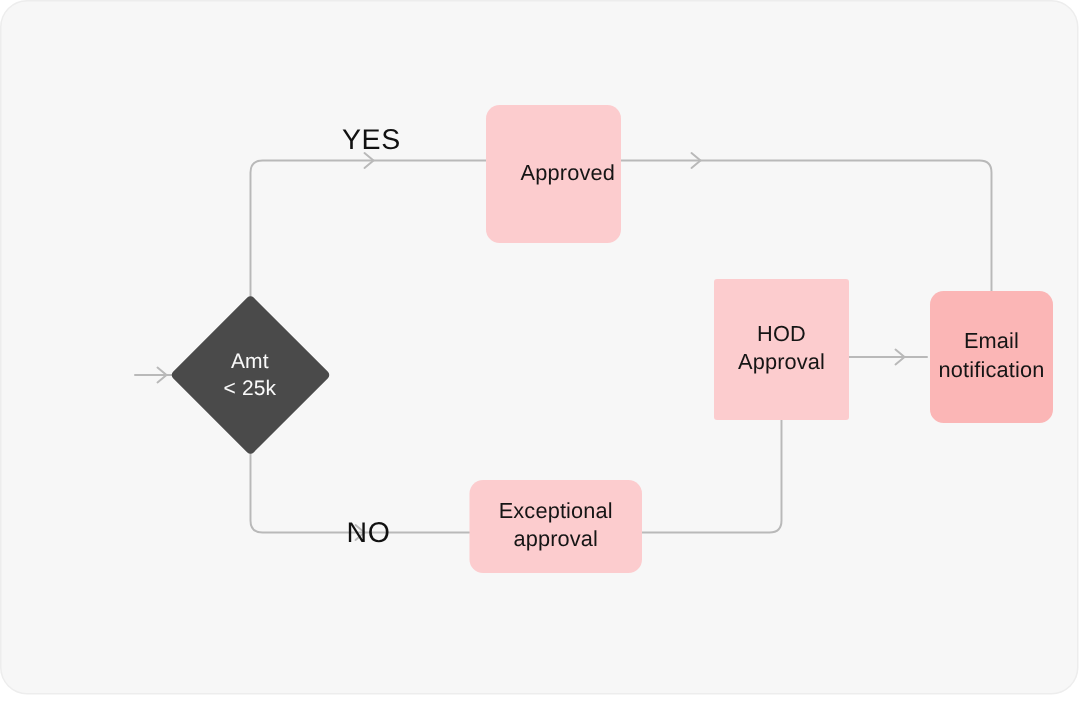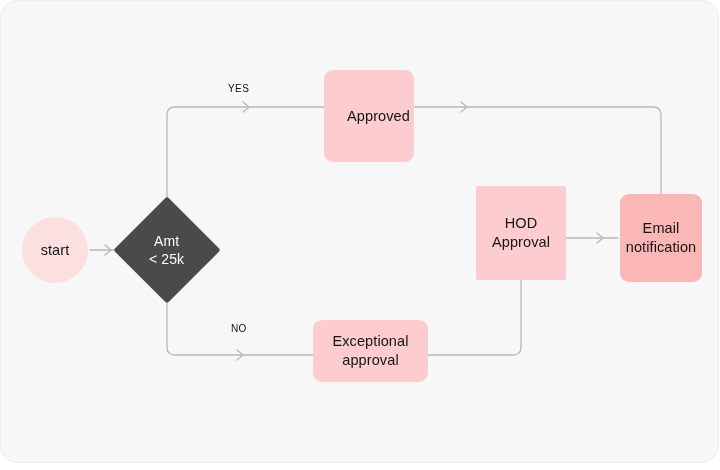--- a/index.html
+++ b/index.html
@@ -99,26 +99,26 @@
   .node-exceptional {
     left: 313px;
     top: 320px;
     width: 115px;
     height: 62px;
     background: #fcccce;
     border-radius: 9px;
   }
   .edge-label {
     position: absolute;
-    font-size: 10px;
+    font-size: 19px;
     color: #111111;
     letter-spacing: 0.4px;
   }
   .label-yes { left: 228px; top: 83px; }
-  .label-no  { left: 231px; top: 323px; }
+  .label-no  { left: 231px; top: 345px; }
 </style>
 </head>
 <body>
 
 <div id="canvas">
 
   <div id="board"></div>
 
   <svg id="edges" viewBox="0 0 720 470" width="720" height="470">
     <g fill="none" stroke="#b9b9b9" stroke-width="1.3" stroke-linecap="round">
@@ -137,23 +137,20 @@
     </g>
     <g fill="none" stroke="#b9b9b9" stroke-width="1.3" stroke-linecap="round" stroke-linejoin="round">
       <polyline points="105,245 111,250 105,255"></polyline>
       <polyline points="243,102 249,107 243,112"></polyline>
       <polyline points="461,102 467,107 461,112"></polyline>
       <polyline points="237,350 243,355 237,360"></polyline>
       <polyline points="597,233 603,238 597,243"></polyline>
     </g>
   </svg>
 
-  <div class="node node-start">
-    <span>start</span>
-  </div>
 
   <div class="node node-decision">
     <span class="dlabel">Amt
 &lt; 25k</span>
   </div>
 
   <div class="node node-approved">
     <span>Approved</span>
   </div>
 

